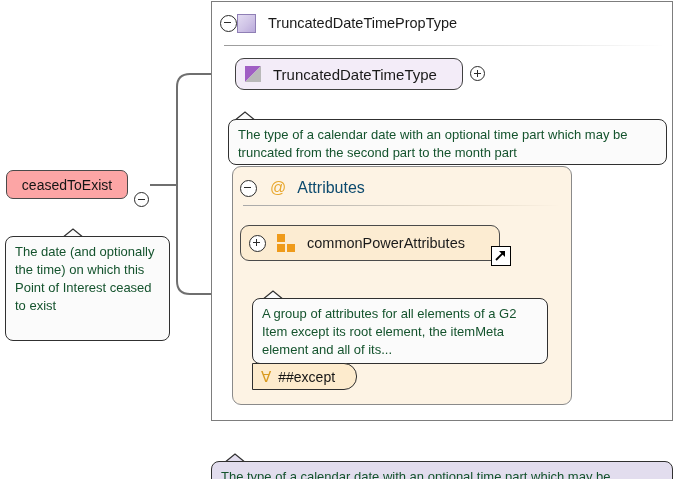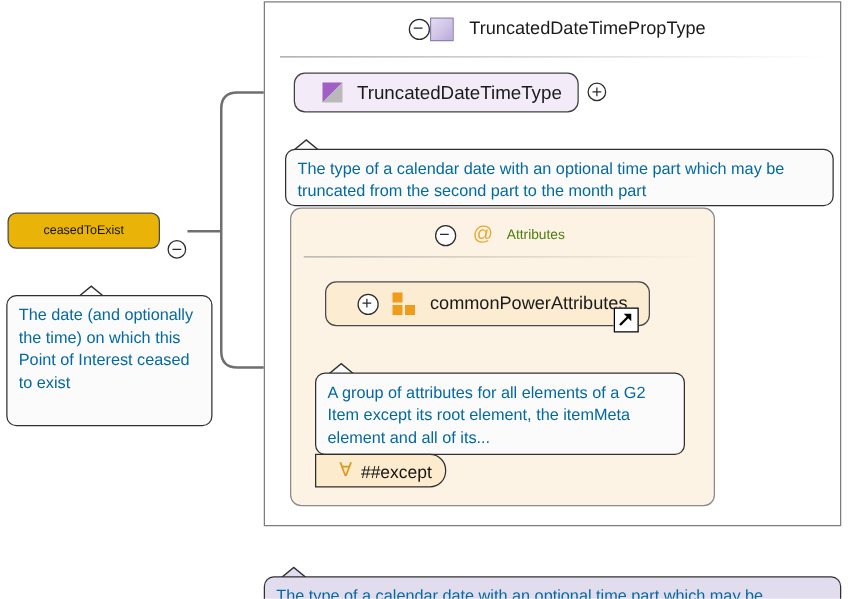--- a/index.html
+++ b/index.html
@@ -15,21 +15,21 @@
     font-family: "Liberation Sans", sans-serif;
     font-size: 13px;
     color: #000000;
   }
   #canvas {
     position: absolute;
     left: 0; top: 0;
     width: 683px;
     height: 479px;
   }
-  .abs { position: absolute; box-sizing: border-box; justify-content: center; }
+  .abs { position: absolute; box-sizing: border-box; }
 
   
   #wires {
     position: absolute;
     left: 0; top: 0;
     width: 683px; height: 479px;
     pointer-events: none;
   }
 
   
@@ -116,21 +116,21 @@
     left: 470px; top: 66px;
   }
 
   
   .callout {
     border: 1.2px solid #303030;
     border-radius: 8px;
     padding: 6px 9px 6px 9px;
     line-height: 18px;
     font-size: 13px;
-    color: #0369a1;
+    color: #14532d;
   }
   .callout-white { background: #fbfbfb; }
   .callout-lav   { background: #e2ddee; }
   .tail { position: absolute; }
 
   .note-top {
     left: 228px; top: 104px;
     width: 439px; height: 46px;
   }
   .note-left {
@@ -143,27 +143,27 @@
   }
   .note-bottom {
     left: 211px; top: 431px;
     width: 462px; height: 46px;
   }
 
   
   .elem-node {
     left: 6px; top: 170px;
     width: 122px; height: 29px;
-    background: #eab308;
+    background: #fca5a5;
     border: 1.2px solid #4a4a4a;
     border-radius: 7px;
     display: flex;
     align-items: center;
     justify-content: center;
-    font-size: 10px;
+    font-size: 14px;
     color: #151515;
   }
   .elem-toggle { left: 134px; top: 177px; }
 
   
   .attr-box {
     left: 232px; top: 166px;
     width: 340px; height: 239px;
     border: 1.3px solid #8a8a8a;
     border-radius: 9px;
@@ -176,33 +176,33 @@
     align-items: center;
   }
   .attr-at {
     color: #e8a830;
     font-size: 16px;
     margin-left: 13px;
     line-height: 16px;
     flex: 0 0 auto;
   }
   .attr-head-label {
-    font-size: 11px;
+    font-size: 16px;
     margin-left: 11px;
-    color: #4d7c0f;
+    color: #0c4a6e;
   }
   .attr-head-rule {
     left: 243px; top: 205px;
     width: 318px; height: 1px;
     background: linear-gradient(to right, #a9a9a9, #e4d9c8 70%, #fdf3e4);
   }
 
   
   .grp-node {
-    left: 260px; top: 225px;
+    left: 240px; top: 225px;
     width: 260px; height: 36px;
     background: #fcecd2;
     border: 1.3px solid #4a4a4a;
     border-radius: 9px;
     display: flex;
     align-items: center;
     padding-left: 8px;
   }
   .grp-icon {
     width: 20px; height: 18px;

